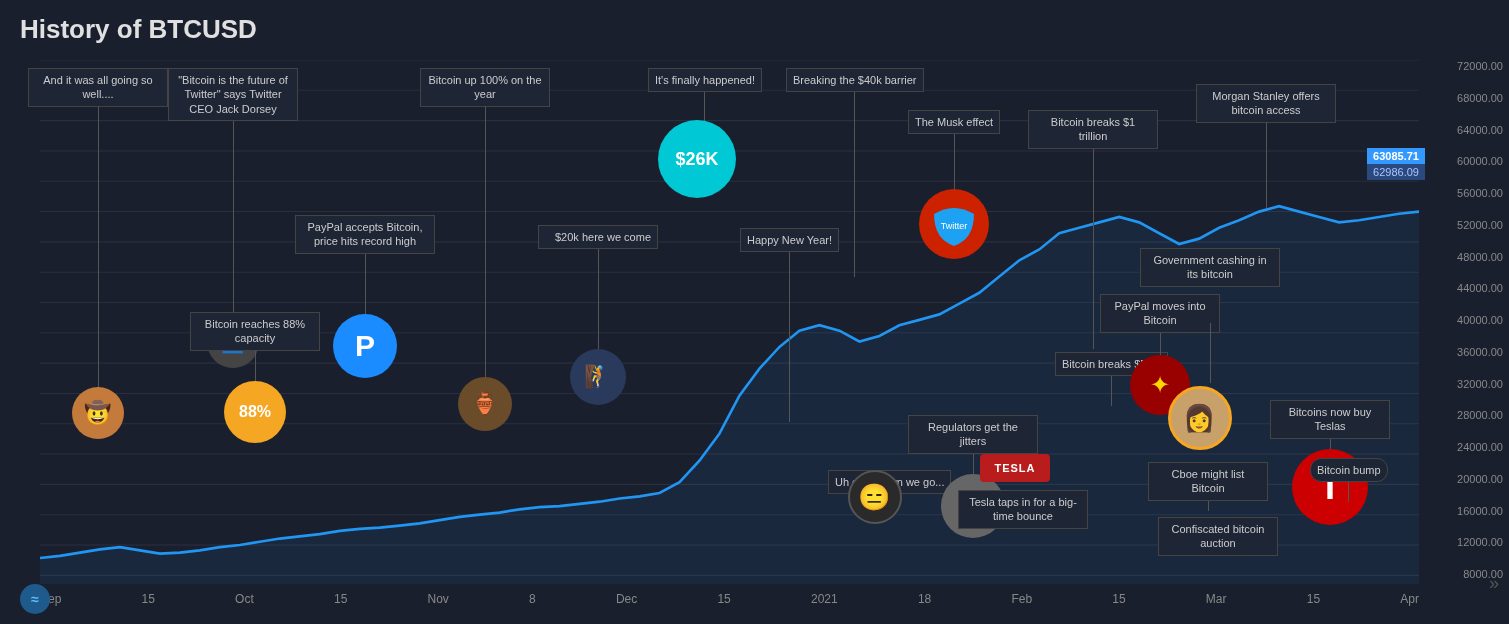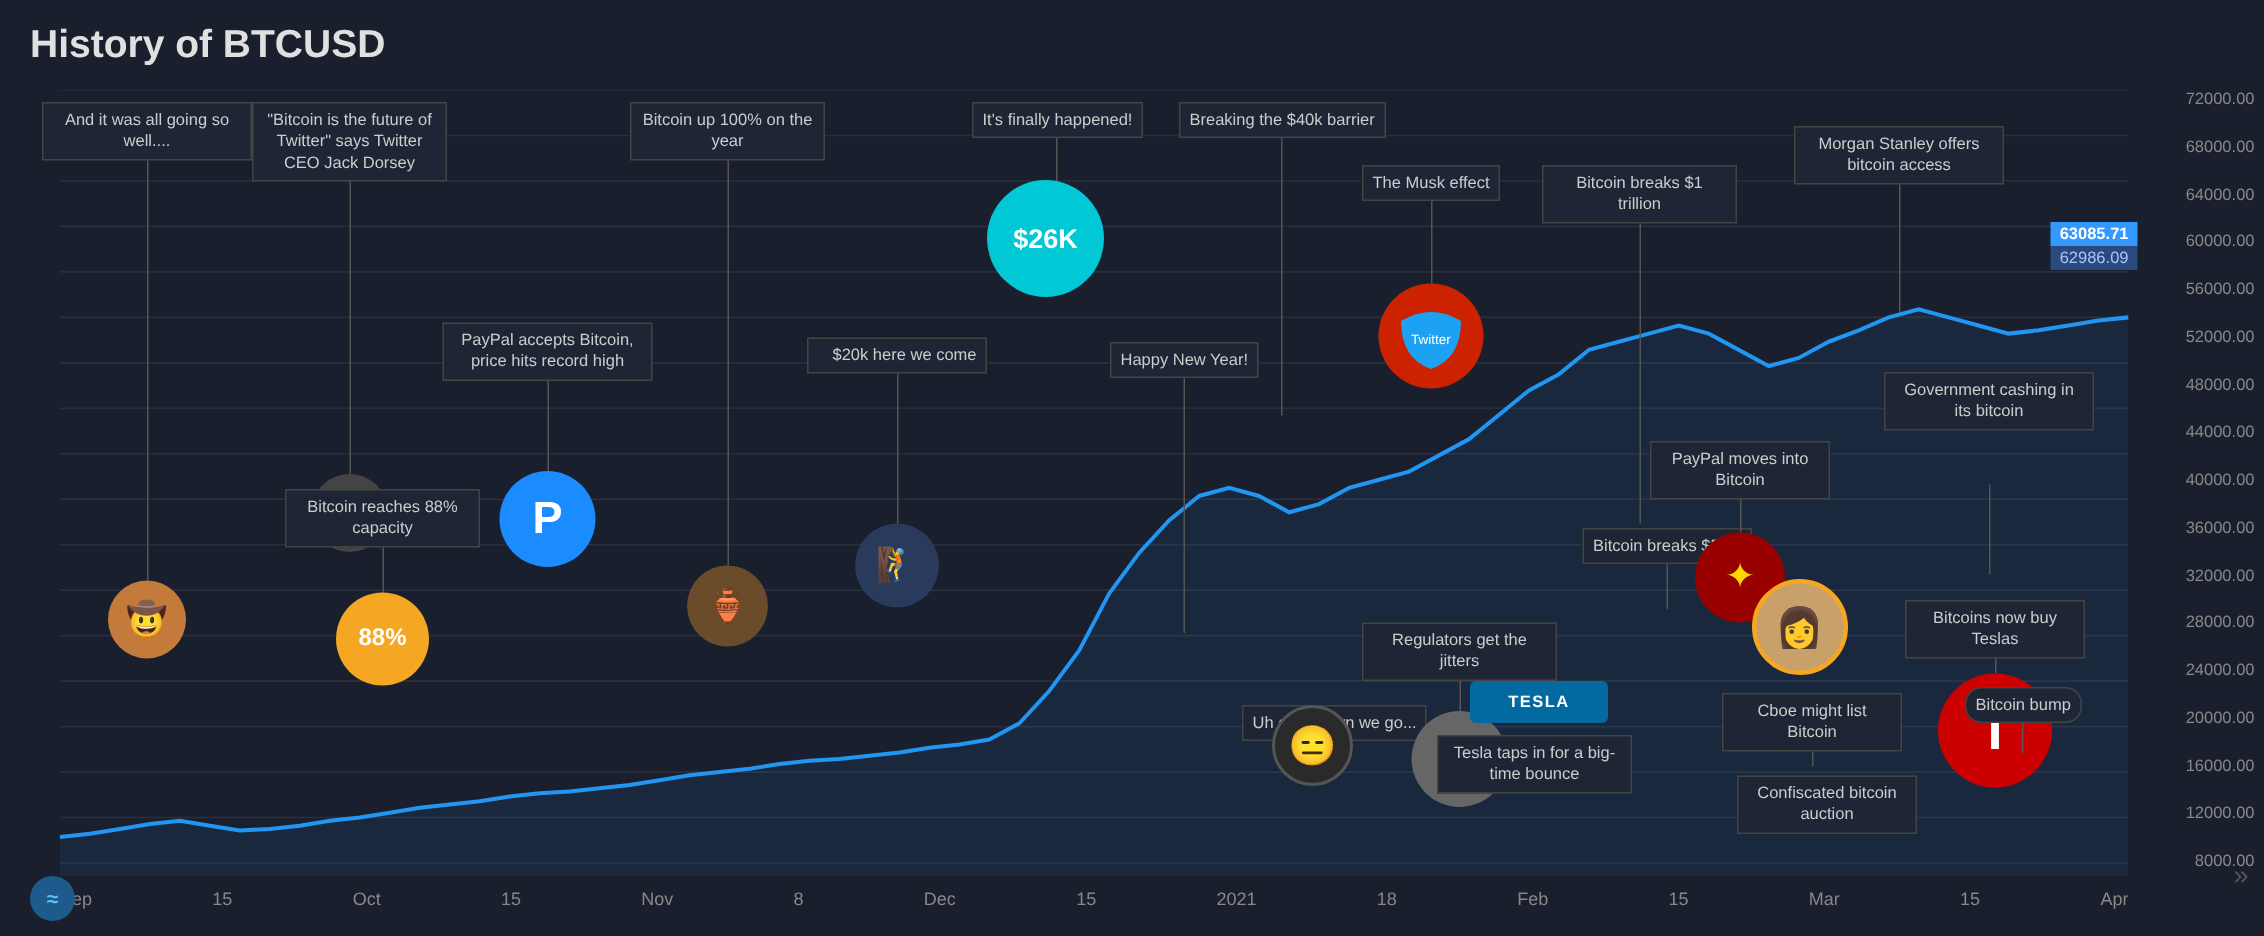--- a/index.html
+++ b/index.html
@@ -359,21 +359,21 @@
     <div class="ann-line" style="height:280px;"></div>
     <div class="ann-circle" style="width:52px;height:52px;background:#c47a3a;font-size:22px;">🤠</div>
   </div>
 
   <div class="annotation" style="left:168px;top:68px;">
     <div class="ann-label" style="font-size:11px;max-width:130px;">"Bitcoin is the future of Twitter" says Twitter CEO Jack Dorsey</div>
     <div class="ann-line" style="height:195px;"></div>
     <div class="ann-circle" style="width:52px;height:52px;background:#444;font-size:22px;">👤</div>
   </div>
 
-  <div class="annotation" style="left:190px;top:326px;">
+  <div class="annotation" style="left:190px;top:312px;">
     <div class="ann-label" style="font-size:11px;max-width:130px;">Bitcoin reaches 88% capacity</div>
     <div class="ann-line" style="height:30px;"></div>
     <div class="ann-circle" style="width:62px;height:62px;background:#f5a623;color:white;font-size:16px;font-weight:bold;">88%</div>
   </div>
 
   <div class="annotation" style="left:295px;top:215px;">
     <div class="ann-label" style="font-size:11px;max-width:140px;">PayPal accepts Bitcoin, price hits record high</div>
     <div class="ann-line" style="height:60px;"></div>
     <div class="ann-circle" style="width:64px;height:64px;background:#1a8cff;color:white;font-size:30px;font-weight:bold;">P</div>
   </div>
@@ -431,21 +431,21 @@
   <div class="annotation" style="left:908px;top:415px;">
     <div class="ann-label" style="font-size:11px;max-width:130px;">Regulators get the jitters</div>
     <div class="ann-line" style="height:20px;"></div>
     <div class="ann-circle" style="width:64px;height:64px;background:#666;font-size:26px;">👩</div>
   </div>
 
   <div class="annotation" style="left:958px;top:490px;">
     <div class="ann-label" style="font-size:11px;max-width:130px;text-align:center;">Tesla taps in for a big-time bounce</div>
   </div>
   <div style="position:absolute;left:980px;top:454px;">
-    <div class="ann-circle" style="width:92px;height:28px;border-radius:4px;background:#0369a1;color:white;font-size:11px;font-weight:bold;letter-spacing:1px;justify-content:center;">TESLA</div>
+    <div class="ann-circle" style="width:70px;height:28px;border-radius:4px;background:#b91c1c;color:white;font-size:11px;font-weight:bold;letter-spacing:1px;justify-content:center;">TESLA</div>
   </div>
 
   <div class="annotation" style="left:1028px;top:110px;">
     <div class="ann-label" style="font-size:11px;max-width:130px;">Bitcoin breaks $1 trillion</div>
     <div class="ann-line" style="height:200px;"></div>
   </div>
 
   <div class="annotation" style="left:1055px;top:352px;">
     <div class="ann-label" style="font-size:11px;max-width:120px;">Bitcoin breaks $50k!</div>
     <div class="ann-line" style="height:30px;"></div>
@@ -464,21 +464,21 @@
 
   <div class="annotation" style="left:1158px;top:517px;">
     <div class="ann-label" style="font-size:11px;max-width:120px;text-align:center;">Confiscated bitcoin auction</div>
   </div>
 
   <div class="annotation" style="left:1196px;top:84px;">
     <div class="ann-label" style="font-size:11px;max-width:140px;text-align:center;">Morgan Stanley offers bitcoin access</div>
     <div class="ann-line" style="height:85px;"></div>
   </div>
 
-  <div class="annotation" style="left:1256px;top:248px;gap:36px;">
+  <div class="annotation" style="left:1140px;top:248px;gap:36px;">
     <div class="ann-label" style="font-size:11px;max-width:140px;text-align:center;">Government cashing in its bitcoin</div>
     <div class="ann-line" style="height:60px;"></div>
   </div>
 
   <div class="annotation" style="left:1270px;top:400px;">
     <div class="ann-label" style="font-size:11px;max-width:120px;text-align:center;">Bitcoins now buy Teslas</div>
     <div class="ann-line" style="height:10px;"></div>
     <div class="ann-circle" style="width:76px;height:76px;background:#cc0000;color:white;font-size:36px;font-weight:900;">T</div>
   </div>
 

